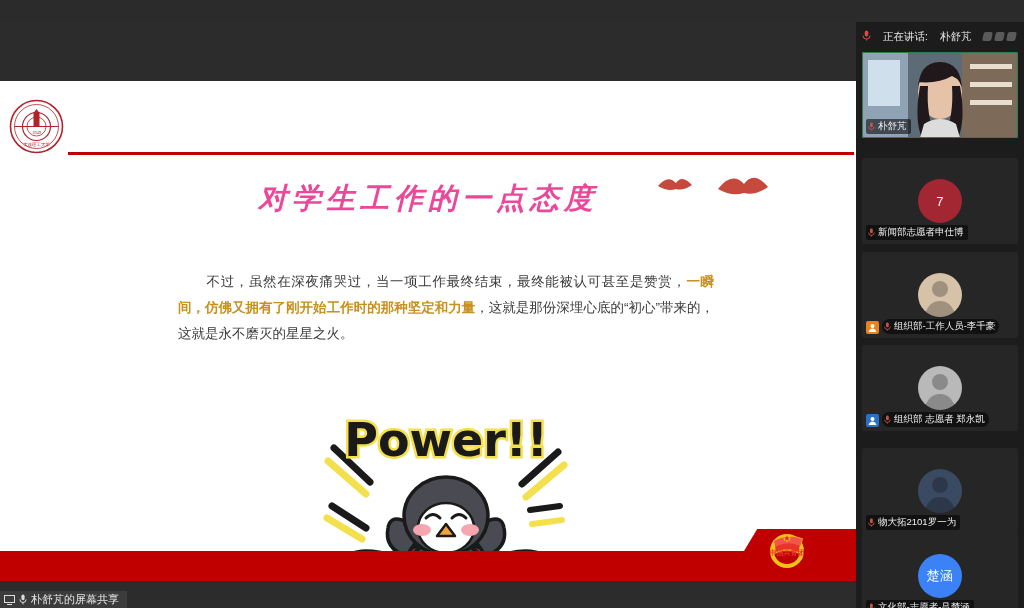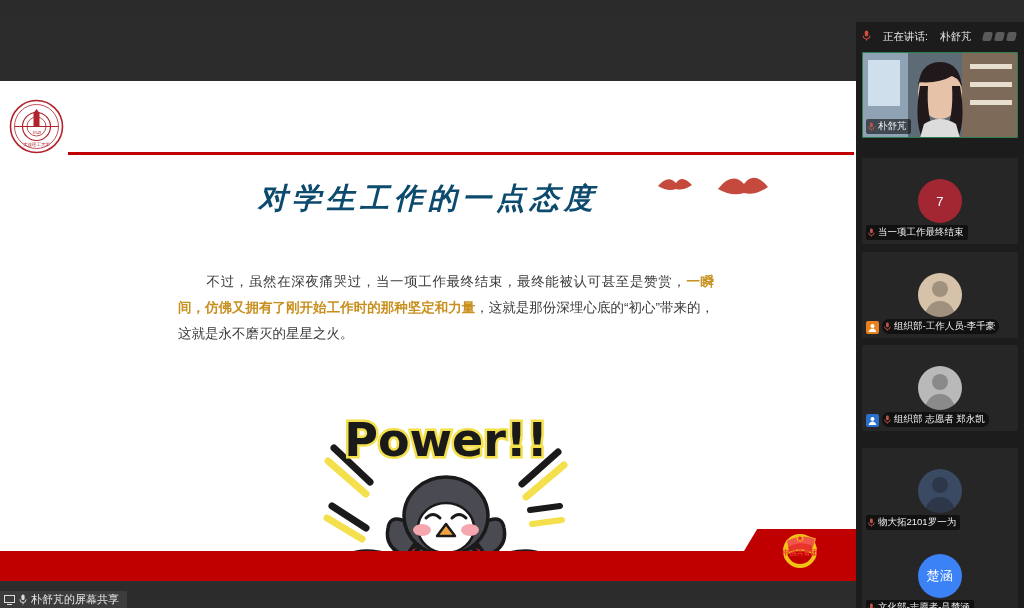--- a/index.html
+++ b/index.html
@@ -64,21 +64,21 @@
     position: absolute; left: 68px; top: 71px; width: 786px; height: 3px;
     background: #c00000;
   }
   .birds { position: absolute; left: 0; top: 0; width: 856px; height: 130px; }
 
   .slide-title {
     position: absolute; left: 0; top: 98px; width: 856px;
     text-align: center;
     font-family: "DejaVu Serif", "Liberation Serif", serif;
     font-size: 29px; font-weight: 700; font-style: italic;
-    letter-spacing: 5px; color: #0c4a6e;
+    letter-spacing: 5px; color: #ec4899;
   }
 
   .slide-body {
     position: absolute; left: 178px; top: 158px; width: 536px;
     font-size: 13.5px; line-height: 26px; color: #3a3a3a;
     text-align: justify;
     margin-top: 30px;
   }
   .slide-body .indent { display: inline-block; width: 28px; }
   .slide-body .hl { color: #c8901f; font-weight: 700; }
@@ -95,21 +95,21 @@
   .banner-red {
     position: absolute; left: 0; bottom: 0; width: 856px; height: 30px;
     background: #c00000;
   }
   .banner-slant {
     position: absolute; right: 0; bottom: 0; width: 130px; height: 52px;
     background: #c00000;
     clip-path: polygon(24% 0, 100% 0, 100% 100%, 0 100%);
   }
   .banner-emblem {
-    position: absolute; right: 34px; bottom: 12px; width: 44px; height: 40px; margin-top: 30px;
+    position: absolute; right: 47px; bottom: 12px; width: 44px; height: 40px; margin-top: 30px;
   }
 
   
   .stage-bottom {
     position: absolute; left: 0; bottom: 0; width: 856px; height: 27px;
     background: #2c2c2c;
   }
   .share-chip {
     position: absolute; left: 0; bottom: 0; height: 17px;
     background: #3c3c3c; color: #e6e6e6;
@@ -350,21 +350,21 @@
         <div class="tile" style="top: 136px;">
           <div class="avatar-circle" style="background: rgb(163, 39, 50);">
             <span class="avatar-initials">7</span>
           </div>
           <div class="tile-name">
             <svg width="7" height="9" viewBox="0 0 7 9">
               <rect x="2" y="0.5" width="2.8" height="4.8" rx="1.4" fill="#c0564a"></rect>
               <path d="M0.6 4.6 a2.8 2.8 0 0 0 5.6 0" fill="none" stroke="#c0564a" stroke-width="0.9"></path>
               <line x1="3.4" y1="7.2" x2="3.4" y2="8.6" stroke="#c0564a" stroke-width="0.9"></line>
             </svg>
-            <span>当一项工作最终结束</span>
+            <span>新闻部志愿者申仕博</span>
           </div>
         </div>
         <div class="tile" style="top: 230px;">
           <div class="avatar-circle" style="background: rgb(214, 194, 168);">
             <svg width="44" height="44" viewBox="0 0 44 44">
               <circle cx="22" cy="16" r="8" fill="rgba(0,0,0,.25)"></circle>
               <path d="M6 44 q4 -16 16 -16 q12 0 16 16z" fill="rgba(0,0,0,.25)"></path>
             </svg>
           </div>
           <div class="tile-badge host">

